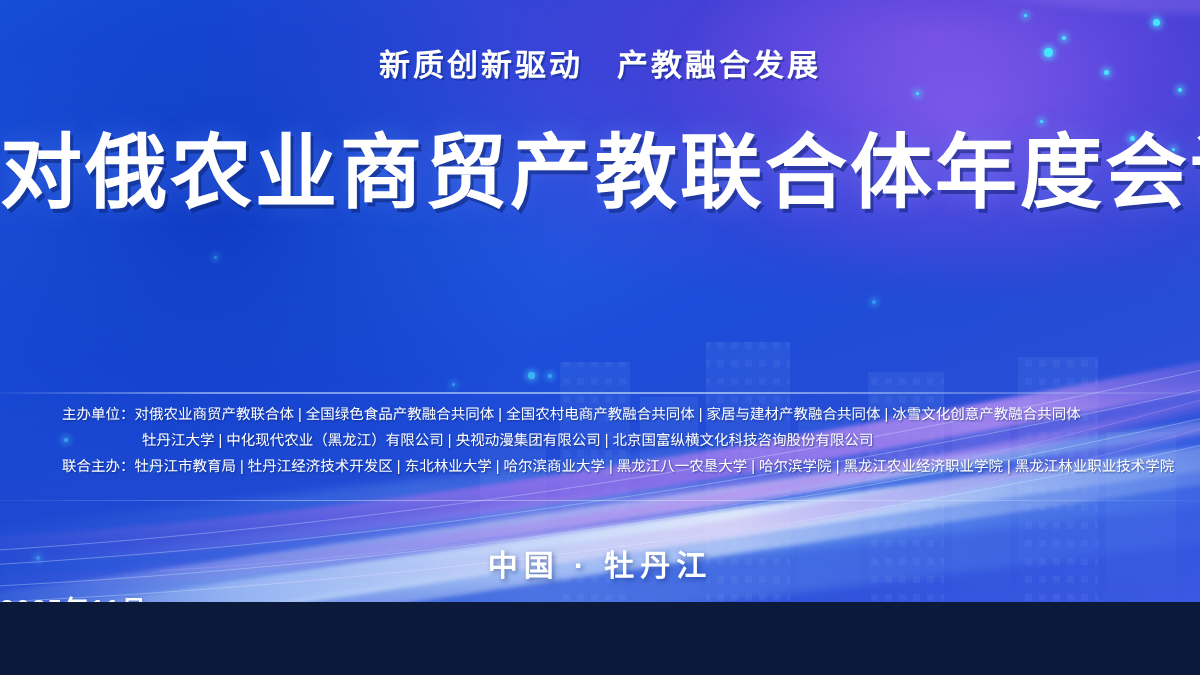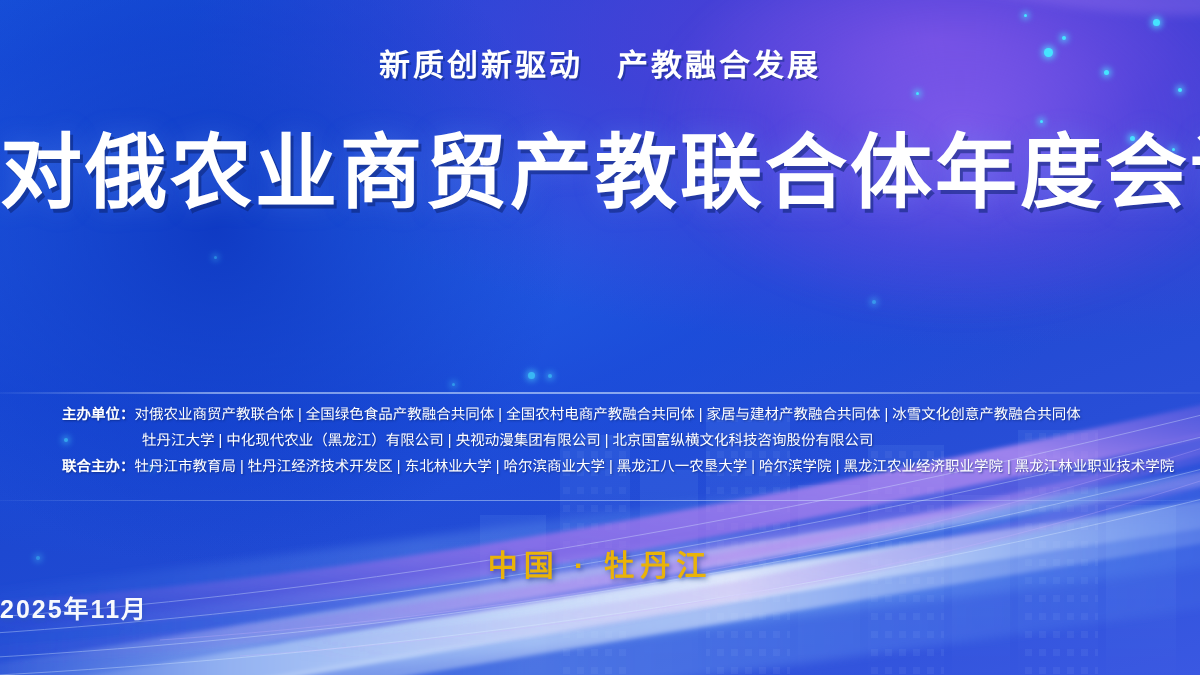--- a/index.html
+++ b/index.html
@@ -4,21 +4,21 @@
 <title>Conference Banner</title>
 <style>
   html, body {
     margin: 0;
     padding: 0;
     background: #0b1a3a;
   }
   .stage {
     position: relative;
     width: 1200px;
-    height: 675px;
+    height: 602px;
     overflow: hidden;
     font-family: "Liberation Sans", "DejaVu Sans", sans-serif;
     background: #1549cf;
     user-select: none;
   }
 
   
   .bg-base {
     position: absolute;
     inset: 0;
@@ -129,30 +129,30 @@
     position: absolute;
     top: 401px;
     left: 62px;
     right: 46px;
     color: #ffffff;
     font-size: 14.5px;
     line-height: 26px;
     text-shadow: 1px 1px 2px rgba(10,35,110,0.65);
   }
   .org-row { display: block; white-space: nowrap; }
-  .org-label { font-weight: 700; }
+  .org-label { font-weight: 400; }
   .org-indent { padding-left: 80px; display: inline-block; }
 
   .place {
     position: absolute;
     top: 541px;
     left: 0;
     right: 0;
     text-align: center;
-    color: #eab308;
+    color: #ffffff;
     font-size: 30px;
     font-weight: 700;
     letter-spacing: 6px;
     text-shadow: 2px 2px 5px rgba(12,45,125,0.55);
     white-space: pre;
   }
   .date {
     position: absolute;
     top: 589px;
     left: 0;

